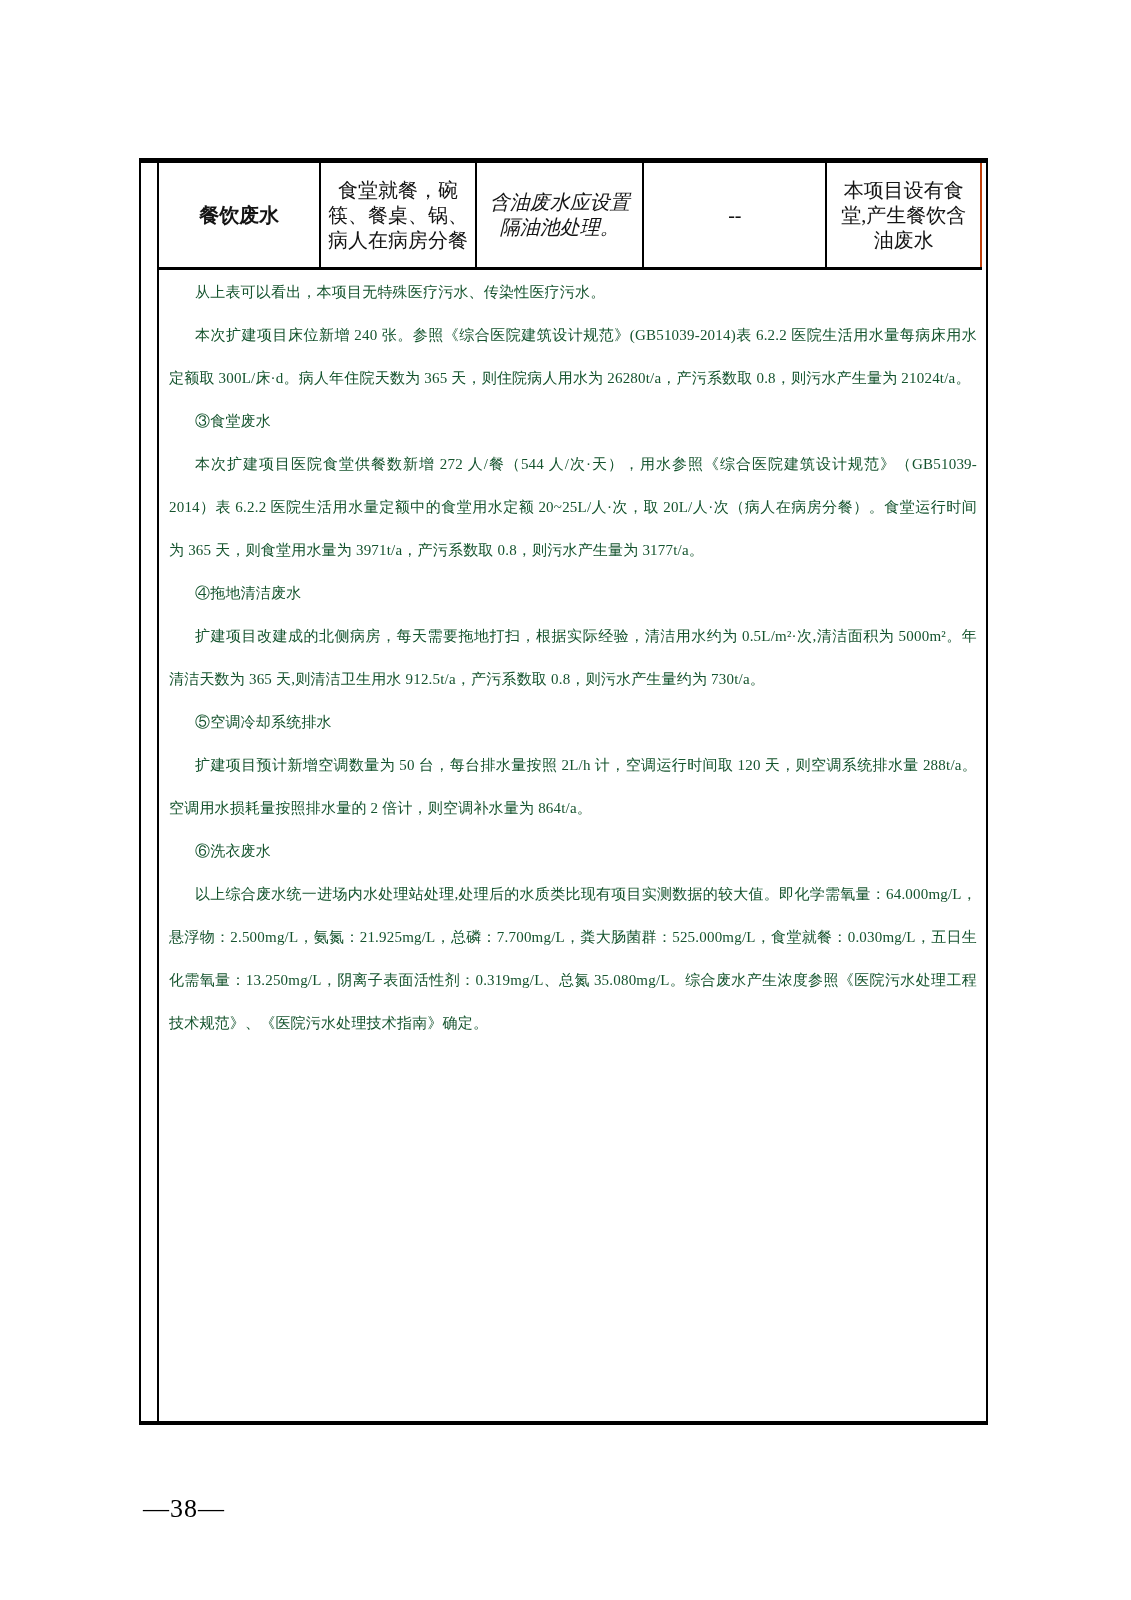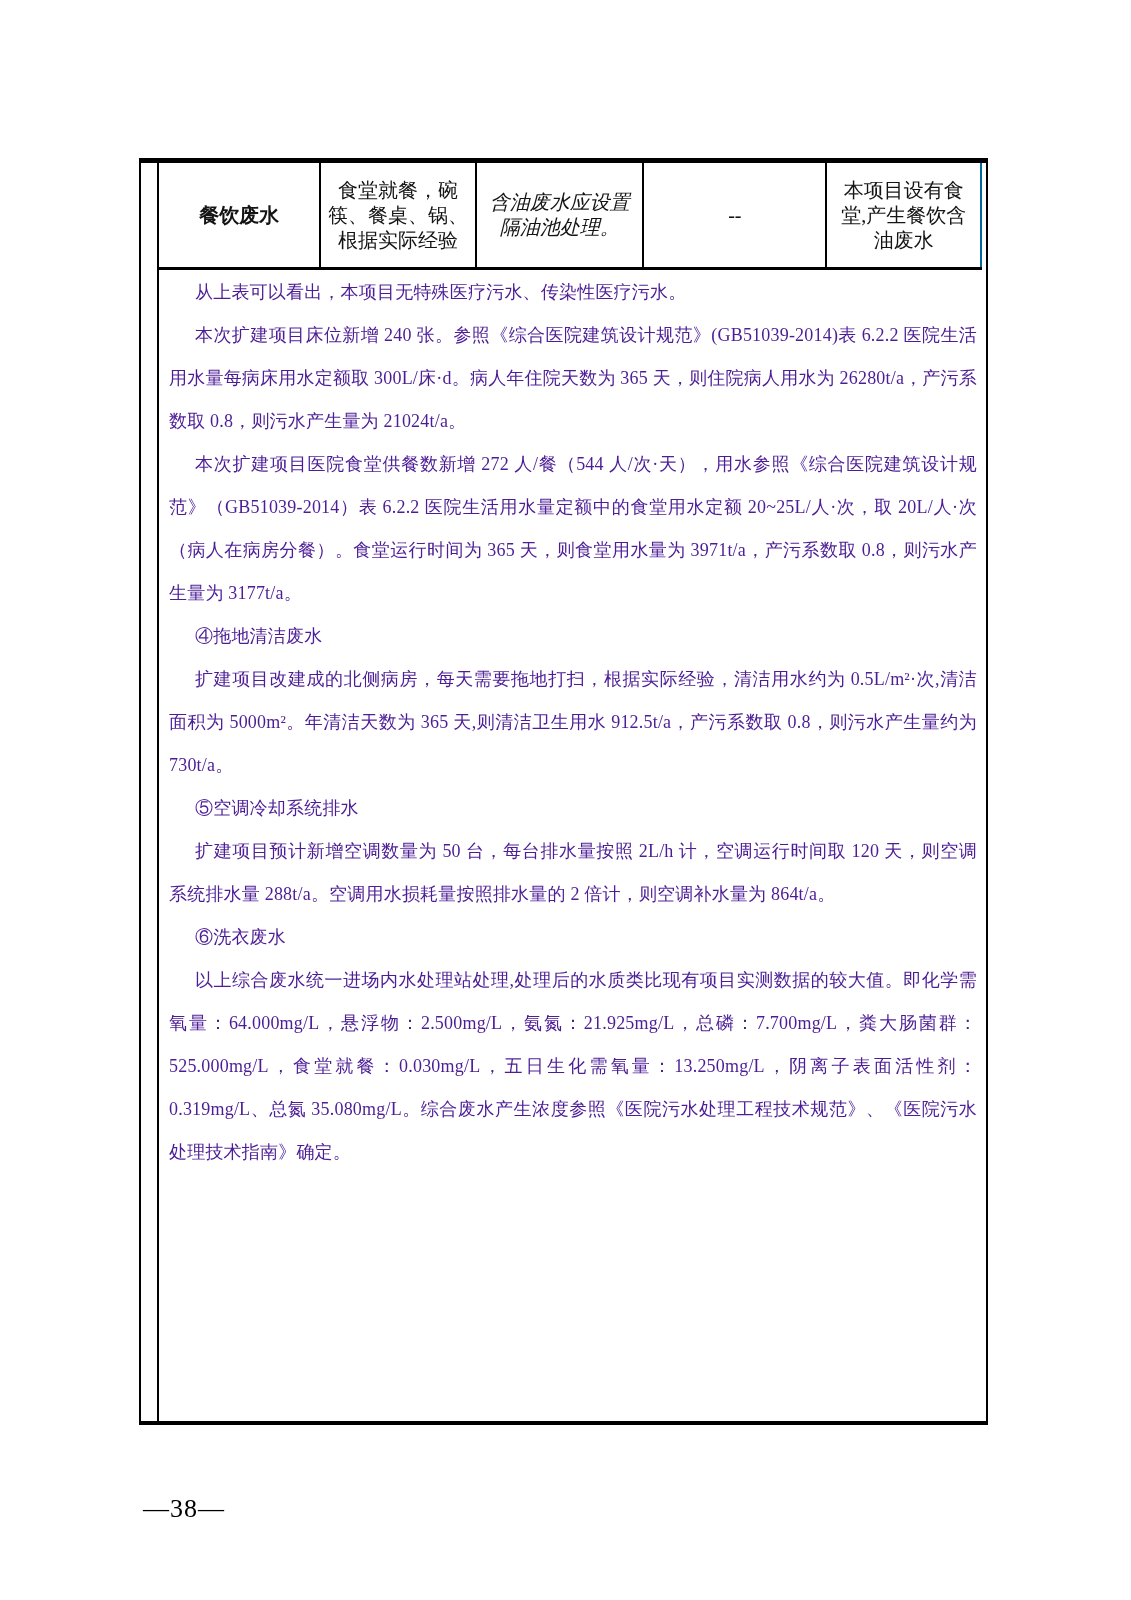--- a/index.html
+++ b/index.html
@@ -50,38 +50,38 @@
     border-bottom: 3px solid #000;
     text-align: center;
     vertical-align: middle;
     font-size: 20px;
     line-height: 25px;
     height: 100px;
     padding: 2px 6px;
     color: #141414;
   }
   table.inner-table td:last-child {
-    border-right: 2px solid #0369a1;
+    border-right: 2px solid #c2410c;
   }
   .col-1 { width: 19.7%; font-weight: bold; }
   .col-2 { width: 18.8%; }
   .col-3 { width: 20.4%; font-style: italic; }
   .col-4 { width: 22.4%; }
   .col-5 { width: 18.7%; }
   .para-area {
     padding: 1px 9px 0 10px;
   }
   .para-area p {
     margin: 0;
-    font-size: 18px;
+    font-size: 15px;
     line-height: 43px;
     text-align: justify;
     text-align-last: left;
     text-indent: 26px;
-    color: #4c1d95;
+    color: #14532d;
     letter-spacing: 0.2px;
   }
   .page-number {
     position: absolute;
     left: 143px;
     top: 1494px;
     font-size: 26px;
     color: #000000;
     letter-spacing: 1px;
   }
@@ -90,31 +90,32 @@
 <body>
 
 <div class="page-table">
   <div class="gutter-col"></div>
   <div class="content-cell">
 
     <table class="inner-table">
       <tbody>
         <tr>
           <td class="col-1">餐饮废水</td>
-          <td class="col-2">食堂就餐，碗筷、餐桌、锅、根据实际经验</td>
+          <td class="col-2">食堂就餐，碗筷、餐桌、锅、病人在病房分餐</td>
           <td class="col-3">含油废水应设置隔油池处理。</td>
           <td class="col-4">--</td>
           <td class="col-5">本项目设有食堂,产生餐饮含油废水</td>
         </tr>
       </tbody>
     </table>
 
     <div class="para-area">
       <p>从上表可以看出，本项目无特殊医疗污水、传染性医疗污水。</p>
       <p>本次扩建项目床位新增 240 张。参照《综合医院建筑设计规范》(GB51039-2014)表 6.2.2 医院生活用水量每病床用水定额取 300L/床·d。病人年住院天数为 365 天，则住院病人用水为 26280t/a，产污系数取 0.8，则污水产生量为 21024t/a。</p>
+      <p>③食堂废水</p>
       <p>本次扩建项目医院食堂供餐数新增 272 人/餐（544 人/次·天），用水参照《综合医院建筑设计规范》（GB51039-2014）表 6.2.2 医院生活用水量定额中的食堂用水定额 20~25L/人·次，取 20L/人·次（病人在病房分餐）。食堂运行时间为 365 天，则食堂用水量为 3971t/a，产污系数取 0.8，则污水产生量为 3177t/a。</p>
       <p>④拖地清洁废水</p>
       <p>扩建项目改建成的北侧病房，每天需要拖地打扫，根据实际经验，清洁用水约为 0.5L/m²·次,清洁面积为 5000m²。年清洁天数为 365 天,则清洁卫生用水 912.5t/a，产污系数取 0.8，则污水产生量约为 730t/a。</p>
       <p>⑤空调冷却系统排水</p>
       <p>扩建项目预计新增空调数量为 50 台，每台排水量按照 2L/h 计，空调运行时间取 120 天，则空调系统排水量 288t/a。空调用水损耗量按照排水量的 2 倍计，则空调补水量为 864t/a。</p>
       <p>⑥洗衣废水</p>
       <p>以上综合废水统一进场内水处理站处理,处理后的水质类比现有项目实测数据的较大值。即化学需氧量：64.000mg/L，悬浮物：2.500mg/L，氨氮：21.925mg/L，总磷：7.700mg/L，粪大肠菌群：525.000mg/L，食堂就餐：0.030mg/L，五日生化需氧量：13.250mg/L，阴离子表面活性剂：0.319mg/L、总氮 35.080mg/L。综合废水产生浓度参照《医院污水处理工程技术规范》、《医院污水处理技术指南》确定。</p>
     </div>
 
   </div>

